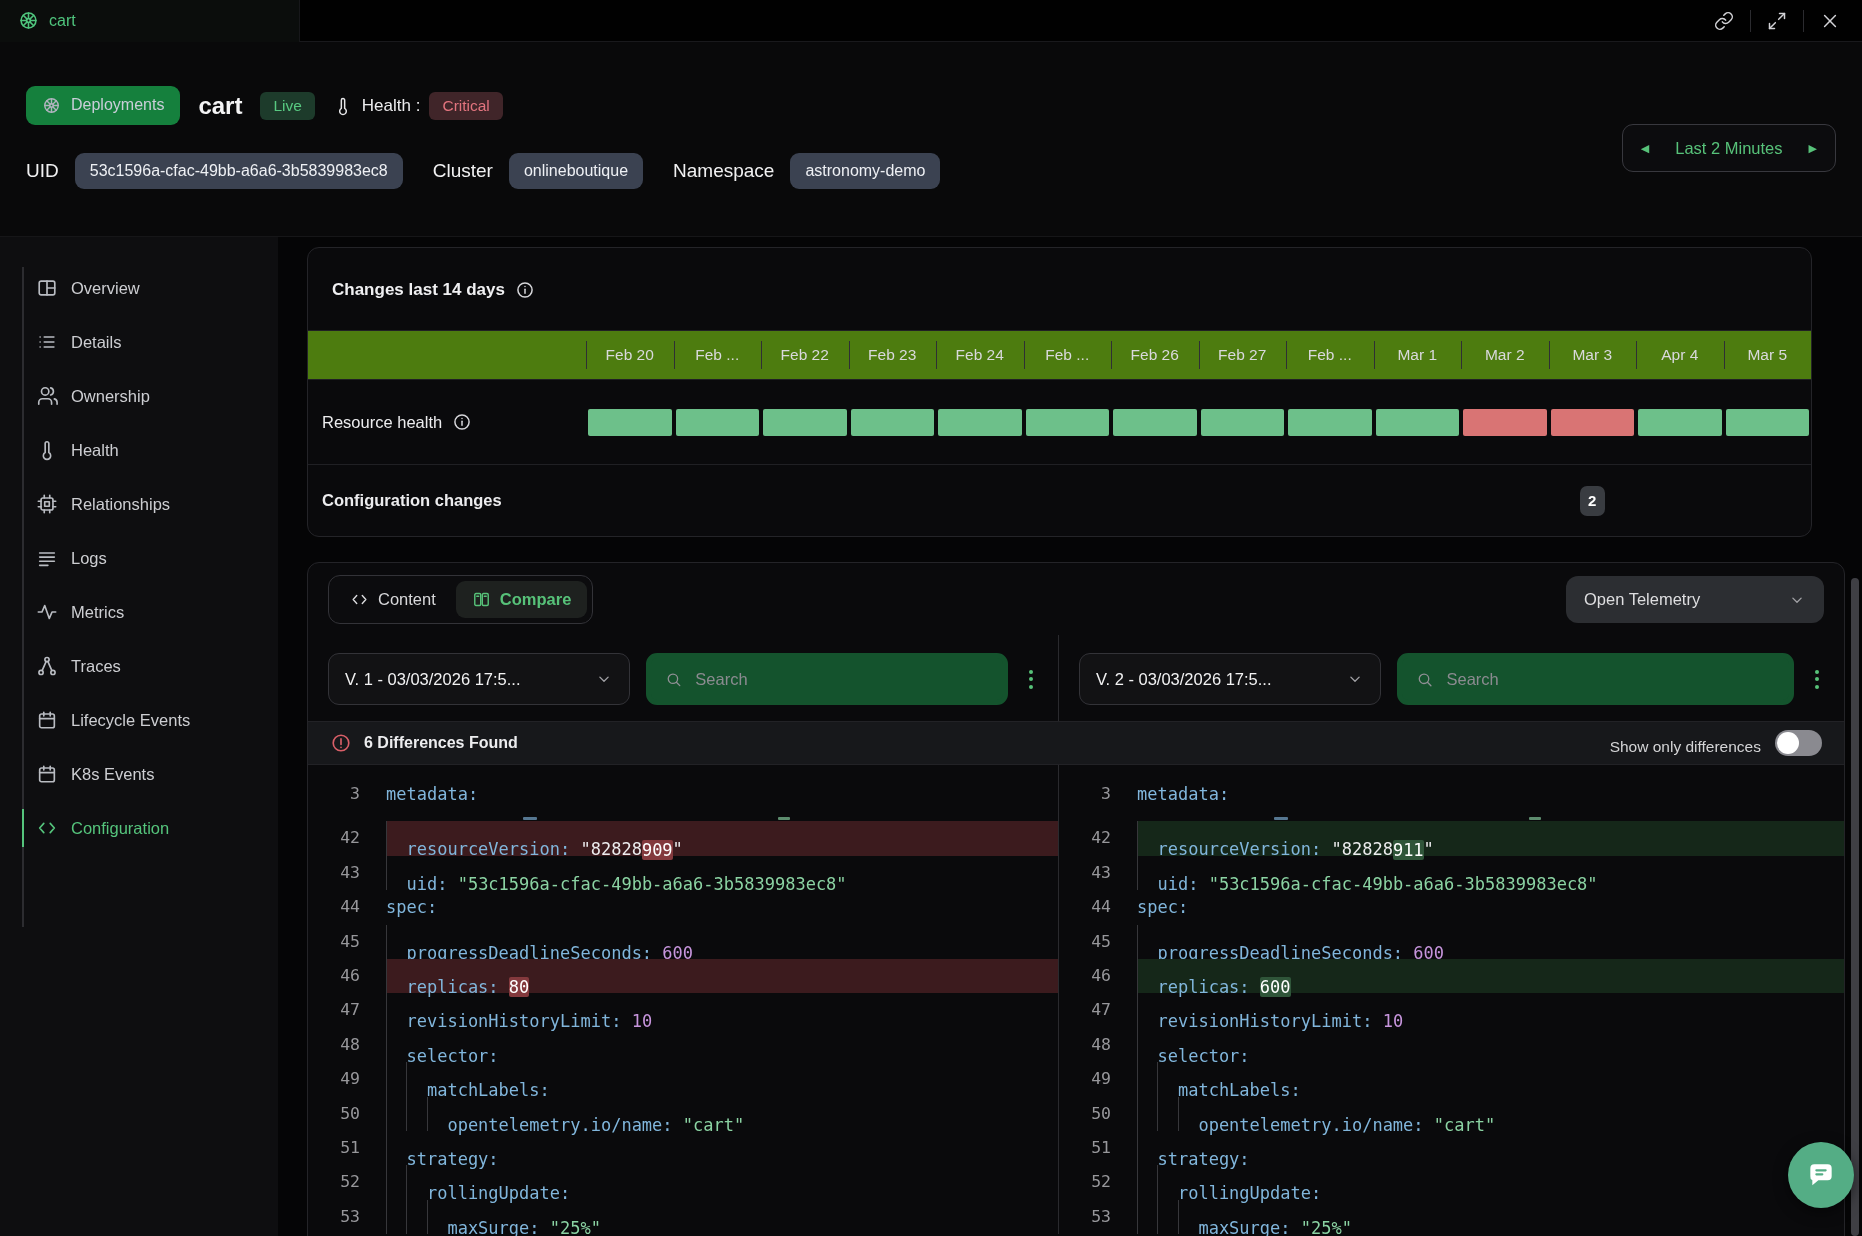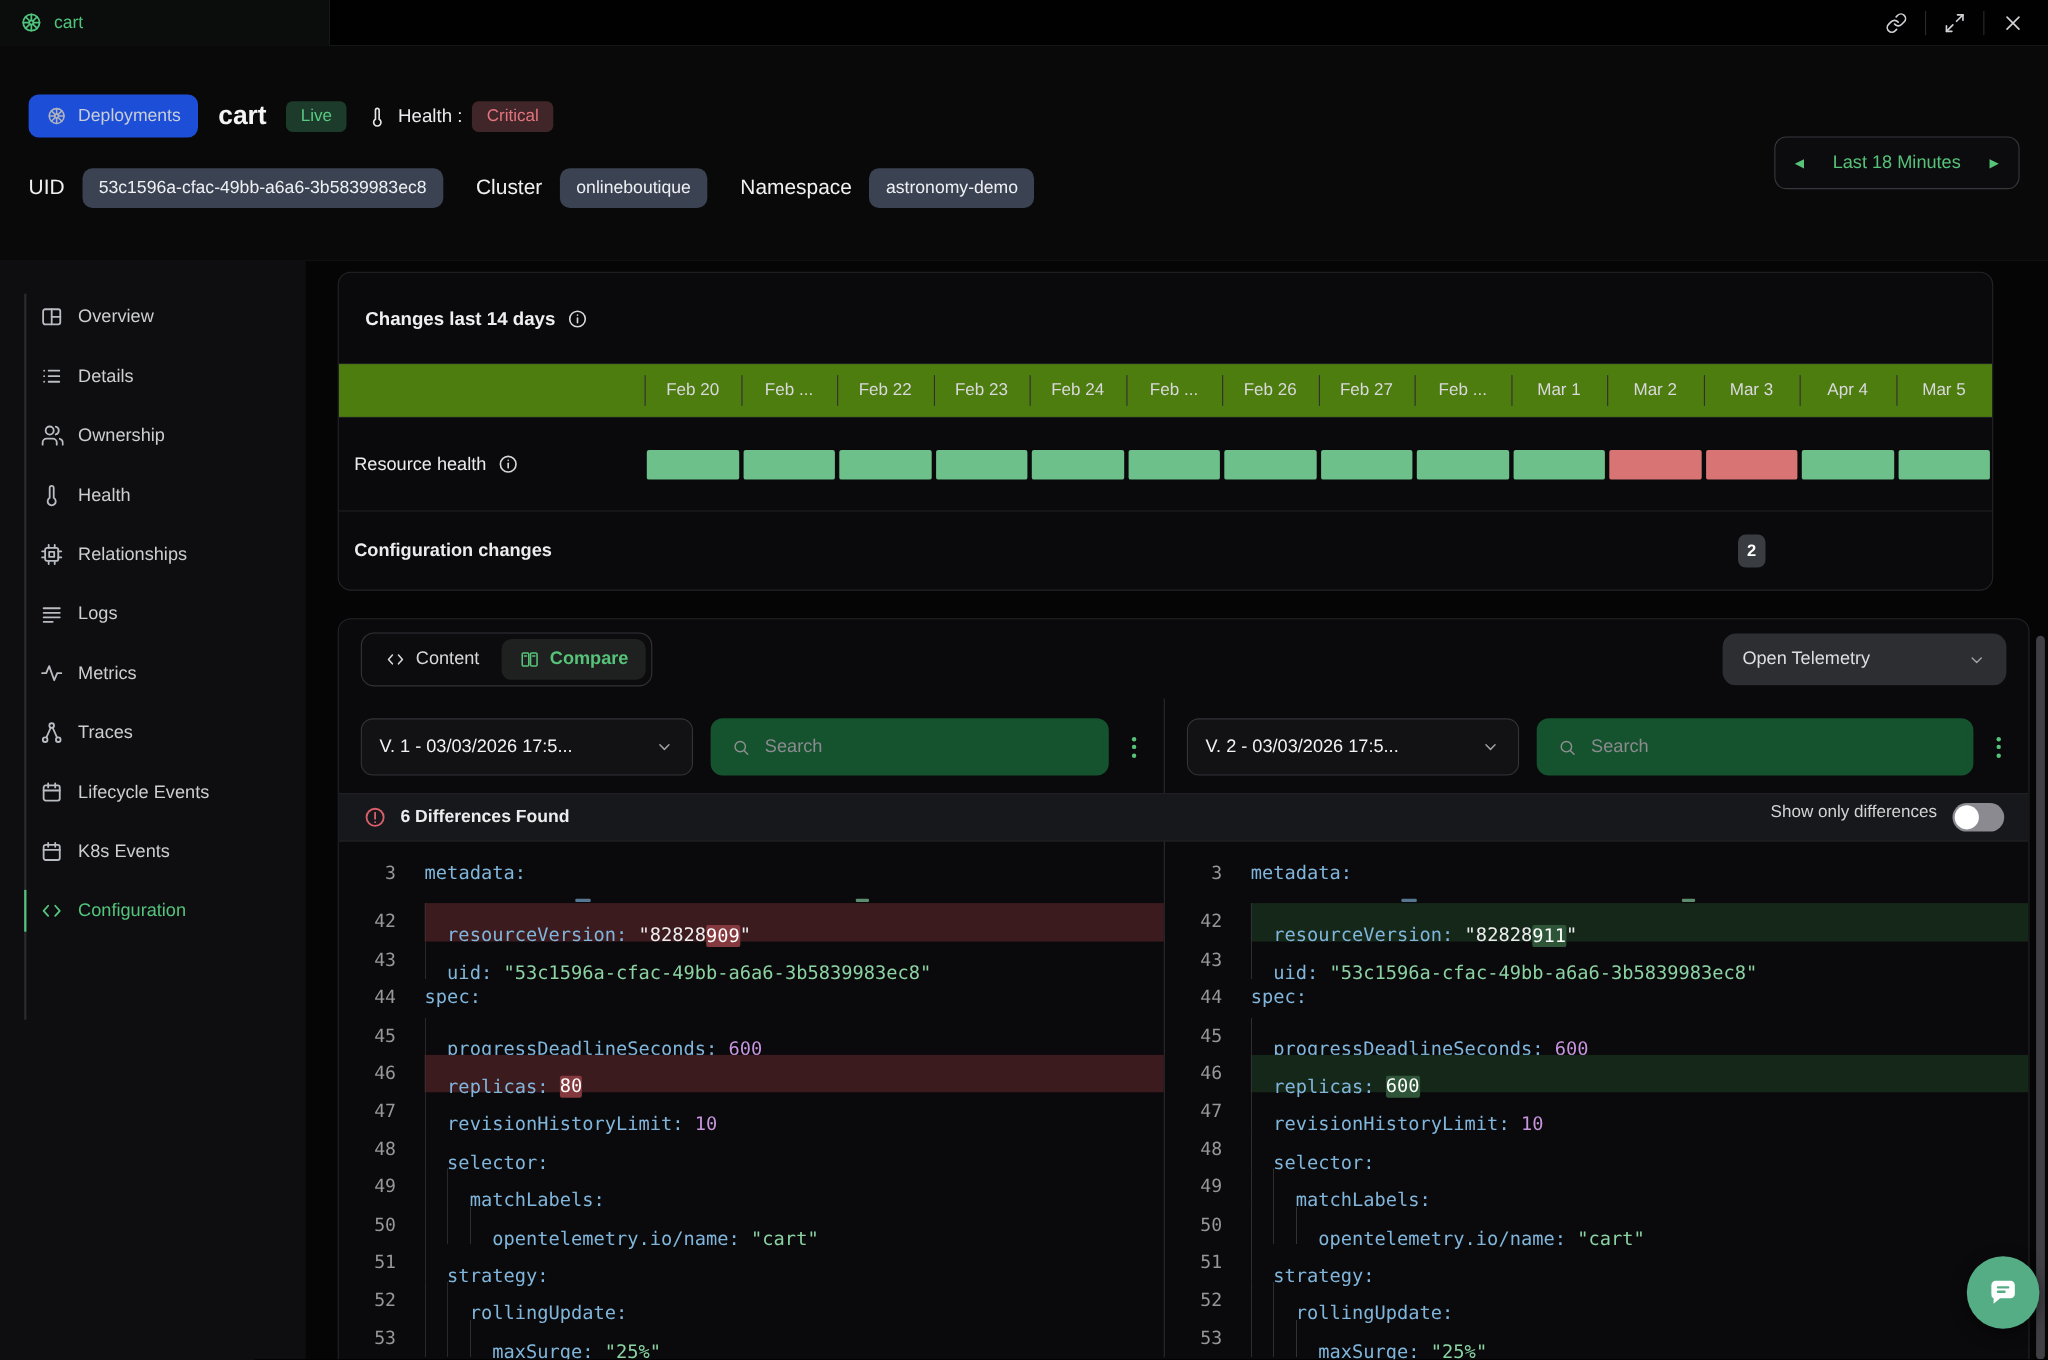--- a/index.html
+++ b/index.html
@@ -13,21 +13,21 @@
        padding:0 18px;border-right:1px solid #17171a;color:#4fc47d;font-size:16px;}
   .tab .wic{width:21px;height:21px;color:#4fc47d;}
   .winbtns{margin-left:auto;display:flex;align-items:center;gap:16px;padding-right:22px;color:#d2d2d6;}
   .wic{width:20px;height:20px;display:inline-flex;}
   .wic svg{width:100%;height:100%;}
   .vdiv{width:1px;height:22px;background:#2b2b2f;}
 
   
   .header{height:194px;background:#09090a;padding:0 26px;position:relative;}
   .hrow1{display:flex;align-items:center;gap:18px;padding-top:44px;}
-  .chip{display:flex;align-items:center;gap:10px;background:#1d4ed8;border-radius:9px;
+  .chip{display:flex;gap:10px;background:#15803d;border-radius:9px;
         padding:10px 16px;color:#c9ced9;font-size:16px;}
   .chip .wic{color:#aeb3bd;width:19px;height:19px;}
   .title{font-size:24px;font-weight:700;color:#f4f4f5;}
   .badge-live{background:#1d3b2b;color:#58c981;padding:5px 13px;border-radius:6px;font-size:15.5px;}
   .healthwrap{display:flex;align-items:center;gap:9px;font-size:17px;color:#ececee;}
   .healthwrap .wic{width:20px;height:20px;color:#e6e6e8;}
   .badge-critical{background:#402529;color:#e2747e;padding:5px 13px;border-radius:6px;font-size:15.5px;}
   .timebtn{position:absolute;right:26px;top:82px;height:48px;border:1px solid #38383e;border-radius:11px;
            display:flex;align-items:center;gap:26px;padding:0 18px;color:#57c279;font-size:16.5px;background:#0c0c0e;}
   .timebtn .arr{font-size:11px;color:#57c279;}
@@ -97,21 +97,21 @@
   .searchbox input{background:none;border:none;outline:none;color:#e8e8e8;font-size:16.5px;width:100%;
                    font-family:"Liberation Sans","DejaVu Sans",sans-serif;}
   .searchbox input::placeholder{color:#8b8b90;}
   .kebab{display:flex;flex-direction:column;gap:3.5px;padding:0 5px;cursor:pointer;}
   .kebab i{width:4px;height:4px;border-radius:50%;background:#57c279;}
 
   .diffstrip{height:44px;background:#17181b;border-top:1px solid #222226;border-bottom:1px solid #222226;
              display:flex;align-items:center;justify-content:space-between;padding:0 22px;}
   .dleft{display:flex;align-items:center;gap:12px;font-size:16px;font-weight:700;color:#ededef;}
   .dleft .wic{width:22px;height:22px;color:#d95f68;}
-  .dright{display:flex;align-items:flex-start;gap:14px;font-size:15.5px;color:#d4d4d6;}
+  .dright{display:flex;align-items:flex-end;gap:14px;font-size:15.5px;color:#d4d4d6;}
   .toggle{width:47px;height:26px;border-radius:14px;background:#8a8a90;position:relative;cursor:pointer;}
   .knob{position:absolute;left:2px;top:2px;width:22px;height:22px;border-radius:50%;background:#fff;}
 
   .code-wrap{display:flex;}
   .pane-code{padding-top:12px;font-family:"DejaVu Sans Mono","Liberation Mono",monospace;font-size:17px;}
   .crow{display:flex;height:34.4px;line-height:34.4px;}
   .lnum{width:52px;flex:none;text-align:right;color:#97979b;font-size:16.5px;}
   .lcontent{flex:1;margin-left:26px;white-space:pre;color:#ececee;}
   .ind{display:inline-block;width:2ch;height:100%;box-shadow:inset 1px 0 0 #37373b;}
   .tk-k{color:#81b6dc;}
@@ -191,21 +191,21 @@
         <span class="wic">
             <svg viewBox="0 0 24 24" fill="none" stroke="currentColor" stroke-width="1.8" stroke-linecap="round" stroke-linejoin="round">
               <path d="M14 14.8V5a2 2 0 0 0-4 0v9.8a4 4 0 1 0 4 0z"></path>
             </svg>
           </span>
         <span>Health :</span>
         <span class="badge-critical">Critical</span>
       </div>
       <div class="timebtn">
         <span class="arr">◀</span>
-        <span>Last 18 Minutes</span>
+        <span>Last 2 Minutes</span>
         <span class="arr">▶</span>
       </div>
     </div>
     <div class="hrow2">
       <span class="hlabel">UID</span>
       <span class="vbadge">53c1596a-cfac-49bb-a6a6-3b5839983ec8</span>
       <span class="hlabel ml">Cluster</span>
       <span class="vbadge">onlineboutique</span>
       <span class="hlabel ml">Namespace</span>
       <span class="vbadge">astronomy-demo</span>

